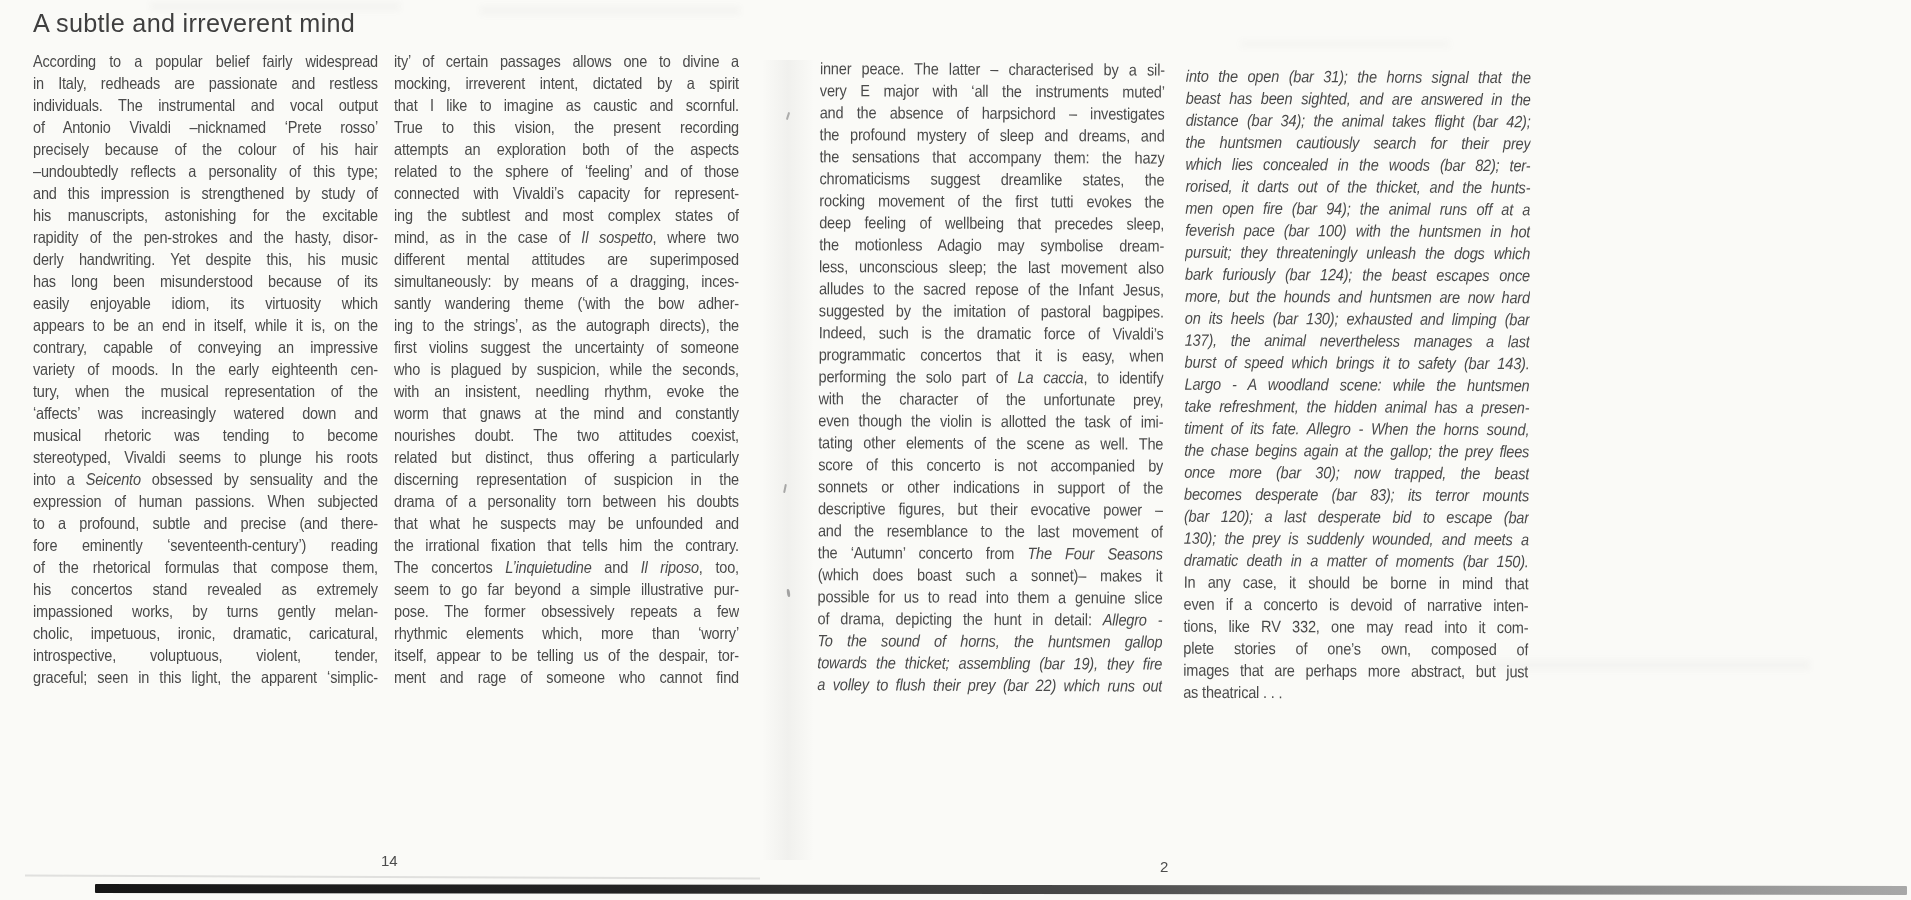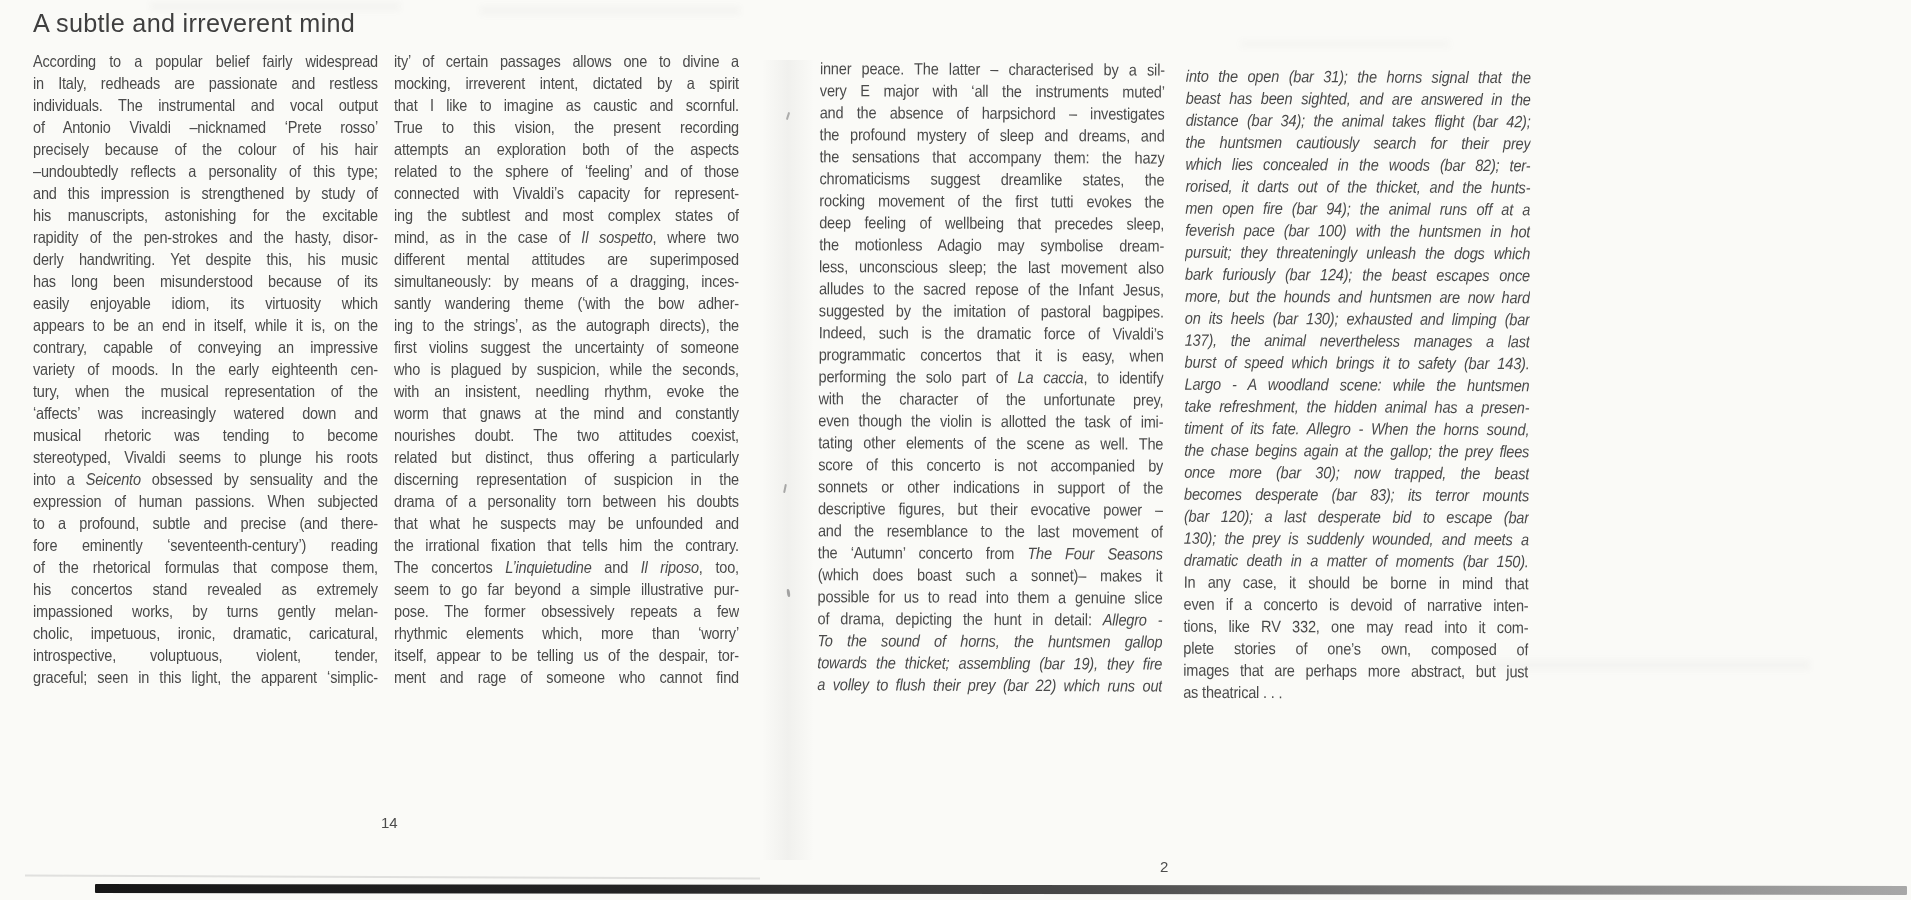--- a/index.html
+++ b/index.html
@@ -27,21 +27,21 @@
   .c4{left:396px;top:13px;}
   .line{
     font-size:16.5px;letter-spacing:-0.2px;
     height:22px;line-height:22px;
     text-align:justify;text-align-last:justify;
     overflow:hidden;white-space:normal;
   }
   .line.rag{text-align-last:left;}
   .it{font-style:italic;}
   .pagenum{position:absolute;font-size:15px;color:#4c4c4c;}
-  #pagenum-14{left:381px;top:814px;}
+  #pagenum-14{left:381px;top:852px;}
   #pagenum-15{left:1160px;top:858px;}
   .speck{position:absolute;background:#878787;border-radius:2px;}
   #speck-1{left:787px;top:112px;width:2px;height:8px;transform:rotate(18deg);opacity:.65;}
   #speck-2{left:784px;top:484px;width:2px;height:9px;transform:rotate(12deg);opacity:.7;}
   #speck-3{left:787px;top:589px;width:3px;height:8px;transform:rotate(-8deg);border-radius:40% 60% 50% 50%;opacity:.75;}
   .artifact{position:absolute;background:#8a8a8a;filter:blur(3px);}
   #artifact-1{left:150px;top:2px;width:250px;height:9px;opacity:.05;}
   #artifact-2{left:480px;top:6px;width:260px;height:9px;opacity:.05;}
   #artifact-3{left:1240px;top:40px;width:210px;height:8px;opacity:.04;}
   #artifact-4{left:1480px;top:660px;width:330px;height:10px;opacity:.05;}

